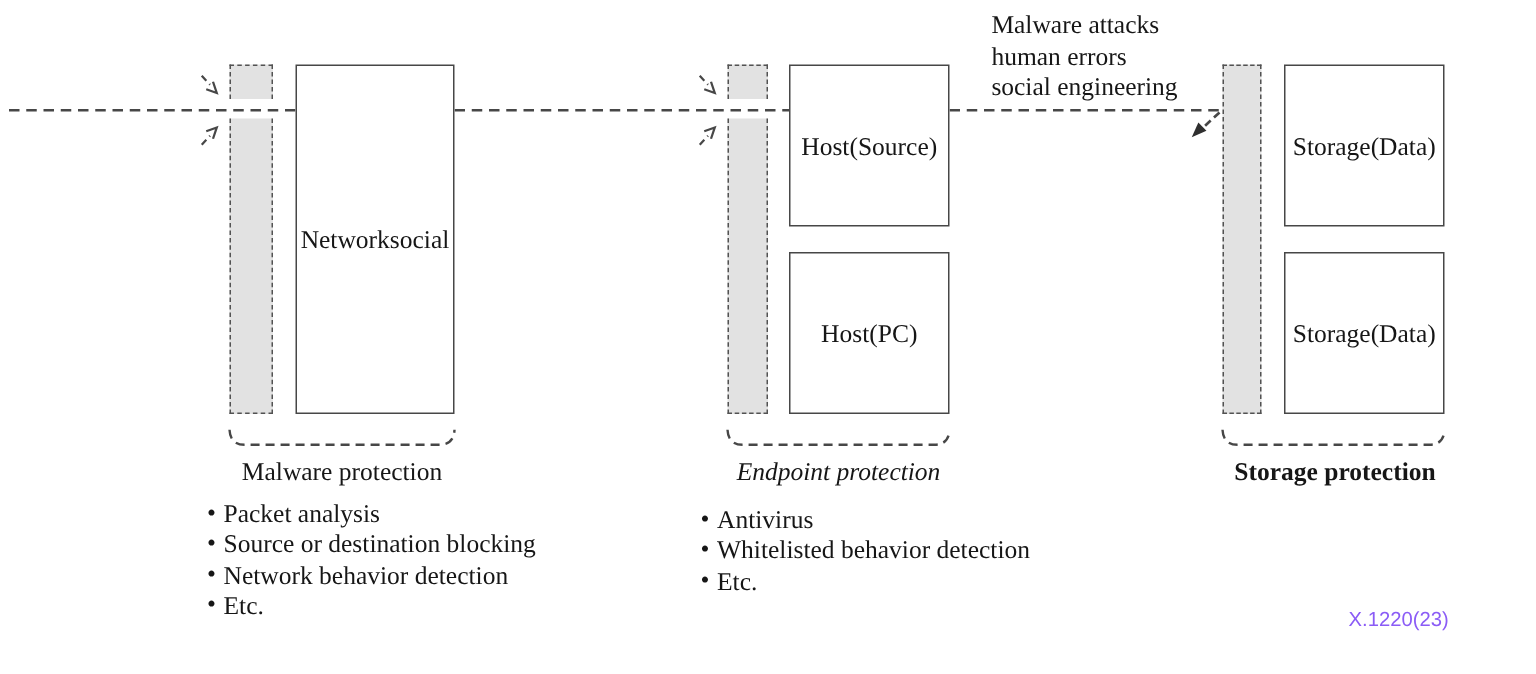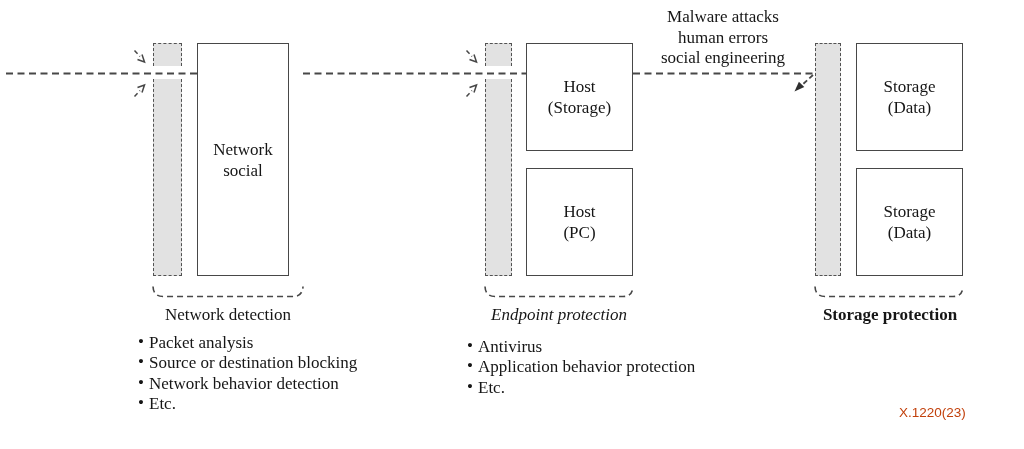--- a/index.html
+++ b/index.html
@@ -3,46 +3,46 @@
 <meta charset="utf-8">
 <style>
   html,body { margin:0; padding:0; background:#ffffff; }
   .stage {
     position:relative; width:1024px; height:449px; background:#ffffff;
     font-family:"Liberation Serif", serif; color:#161616; overflow:hidden;
   }
   svg.lines { position:absolute; left:0; top:0; z-index:1; }
   .node-box {
     position:absolute; z-index:2; background:#ffffff; border:1.6px solid #474747;
-    display:flex; flex-direction:column; align-items:center; justify-content:center;
+    display:flex; flex-direction:row; align-items:center; justify-content:center;
     text-align:center; font-size:17px; line-height:21px; box-sizing:border-box;
   }
   .bar-seg {
     position:absolute; z-index:2; background:#e2e2e2; border:1.5px dashed #525252;
     box-sizing:border-box;
   }
   .bar-seg.no-bottom { border-bottom:none; }
   .bar-seg.no-top { border-top:none; }
   .caption {
     position:absolute; z-index:3; font-size:17px; white-space:nowrap;
     transform:translateX(-50%);
   }
   .attack-note {
     position:absolute; z-index:3; font-size:17px; line-height:20.5px;
-    text-align:center; transform:translateX(-50%); white-space:nowrap;
+    transform:translateX(-50%); white-space:nowrap;
   }
   ul.bullets {
     position:absolute; z-index:3; margin:0; padding:0; list-style:none;
     font-size:17px; line-height:20.3px;
   }
   ul.bullets li { position:relative; padding-left:11px; white-space:nowrap; }
   ul.bullets li::before { content:"\2022"; position:absolute; left:0; top:-1px; }
   .fig-id {
     position:absolute; z-index:3; font-family:"Liberation Sans", sans-serif;
-    font-size:13.5px; color:#c2410c;
+    font-size:13.5px; color:#8b5cf6;
   }
 </style>
 </head>
 <body>
 
 <div class="stage">
 
   <svg class="lines" width="1024" height="449" viewBox="0 0 1024 449">
     <g stroke="#474747" stroke-width="1.8" fill="none">
 
@@ -74,58 +74,58 @@
       <path d="M815 286.5 Q815.5 296.5 825 296.5 L953 296.5 Q962.5 296.5 963 286.5"></path>
     </g>
   </svg>
 
   <div class="bar-seg no-bottom" style="left:153px; top:43px;  width:29px; height:23px;"></div>
   <div class="bar-seg no-top" style="left:153px; top:79px;  width:29px; height:197px;"></div>
   <div class="bar-seg no-bottom" style="left:485px; top:43px;  width:27px; height:23px;"></div>
   <div class="bar-seg no-top" style="left:485px; top:79px;  width:27px; height:197px;"></div>
   <div class="bar-seg" style="left:815px; top:43px;  width:26px; height:233px;"></div>
 
-  <div class="node-box" style="left:197px; top:43px;  width:92px; height:233px;">
+  <div class="node-box" style="left:197px; top:43px;  width:106px; height:233px;">
     <span>Network</span>
     <span>social</span>
   </div>
   <div class="node-box" style="left:526px; top:43px;  width:107px; height:108px;">
     <span>Host</span>
-    <span>(Storage)</span>
+    <span>(Source)</span>
   </div>
   <div class="node-box" style="left:526px; top:168px; width:107px; height:108px;">
     <span>Host</span>
     <span>(PC)</span>
   </div>
   <div class="node-box" style="left:856px; top:43px;  width:107px; height:108px;">
     <span>Storage</span>
     <span>(Data)</span>
   </div>
   <div class="node-box" style="left:856px; top:168px; width:107px; height:108px;">
     <span>Storage</span>
     <span>(Data)</span>
   </div>
 
   <div class="attack-note" style="left:723px; top:7px;">
     <div>Malware attacks</div>
     <div>human errors</div>
     <div>social engineering</div>
   </div>
 
-  <div class="caption" style="left:228px; top:305px;">Network detection</div>
+  <div class="caption" style="left:228px; top:305px;">Malware protection</div>
   <div class="caption" style="left:559px; top:305px;font-style:italic;">Endpoint protection</div>
   <div class="caption" style="left:890px; top:305px;font-weight:bold;">Storage protection</div>
 
   <ul class="bullets" style="left:138px; top:333px;">
       <li>Packet analysis</li>
       <li>Source or destination blocking</li>
       <li>Network behavior detection</li>
       <li>Etc.</li>
     </ul>
   <ul class="bullets" style="left:467px; top:321px;margin-top:16px;">
       <li>Antivirus</li>
-      <li>Application behavior protection</li>
+      <li>Whitelisted behavior detection</li>
       <li>Etc.</li>
     </ul>
 
   <div class="fig-id" style="left:899px; top:405px;">X.1220(23)</div>
 
 </div>
 
 </body></html>

